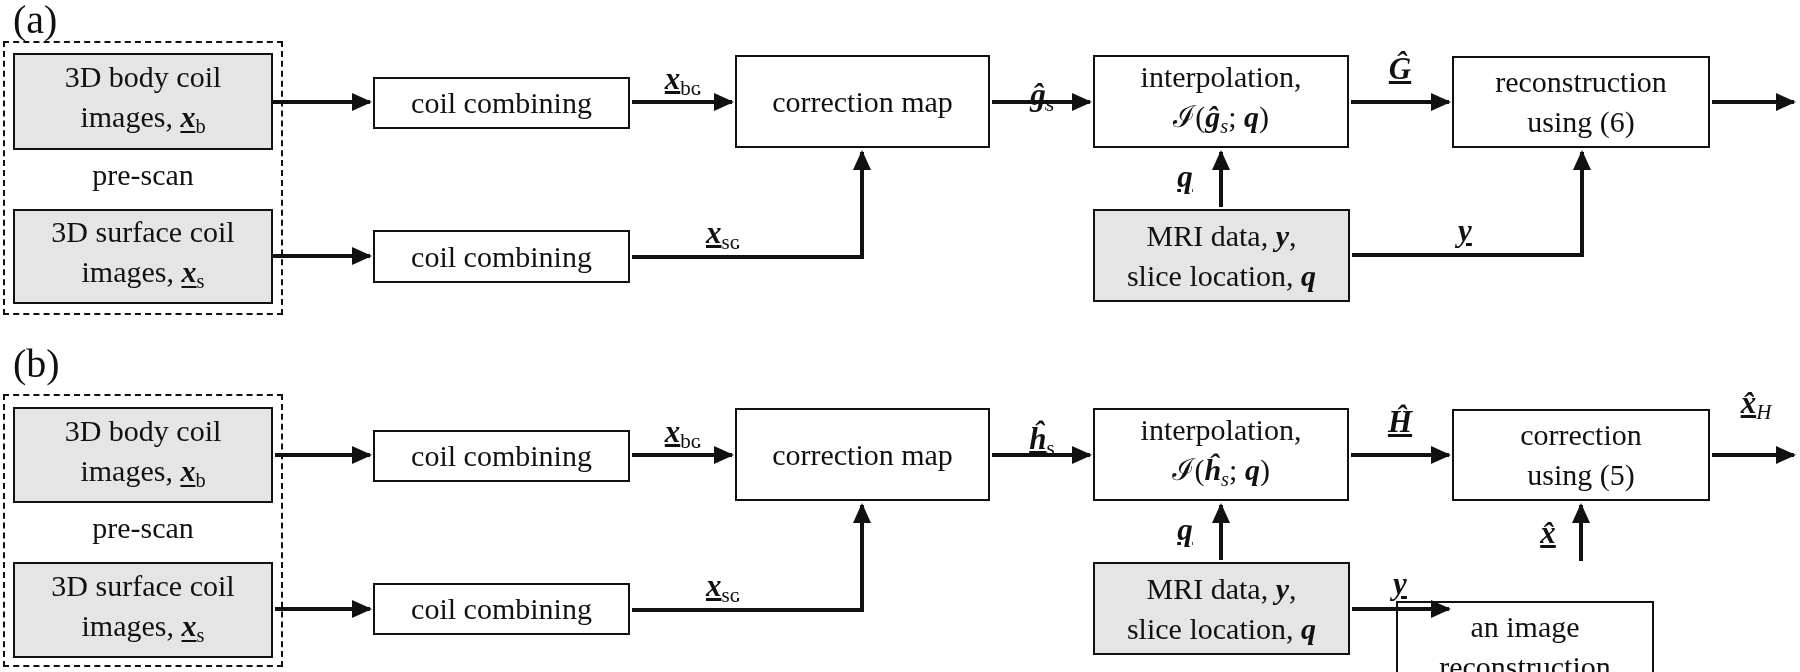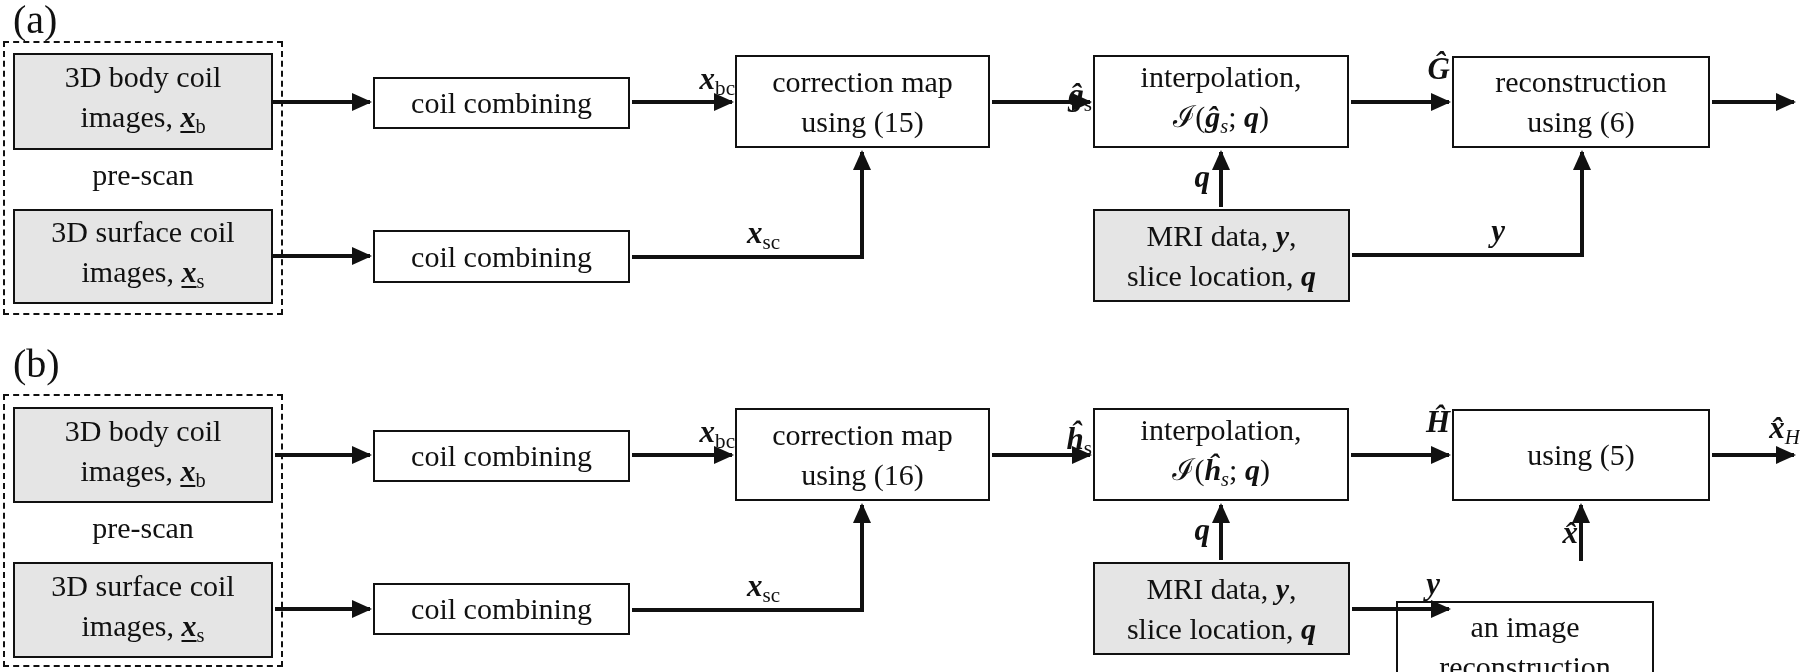--- a/index.html
+++ b/index.html
@@ -43,22 +43,23 @@
     position:absolute;
     font-size:30px;
     text-align:center;
   }
   .lbl{
     position:absolute;
     font-size:31px;
     line-height:33px;
     font-weight:bold;
     font-style:italic;
-    text-align:right;
+    text-align:center;
     white-space:nowrap;
+    text-decoration:underline;
   }
   .bi{font-weight:bold;font-style:italic;}
   .ul{text-decoration:underline;text-decoration-thickness:2.2px;text-underline-offset:4px;}
   .sub{font-size:0.68em;font-weight:normal;font-style:normal;vertical-align:-0.28em;letter-spacing:0;}
   .sub.it{font-style:italic;}
   .script{font-style:normal;font-weight:normal;}
   svg.arrows{position:absolute;left:0;top:0;}
 </style>
 </head>
 <body>
@@ -84,21 +85,20 @@
   <div class="box" style="left:373px;top:77px;width:257px;height:52px;">
     <div>coil combining</div>
   </div>
 
   <div class="box" style="left:373px;top:230px;width:257px;height:53px;">
     <div>coil combining</div>
   </div>
 
   <div class="box" style="left:735px;top:55px;width:255px;height:93px;">
     <div>correction map</div>
-    <div>using (15)</div>
   </div>
 
   <div class="box" style="left:1093px;top:55px;width:256px;height:93px;">
     <div>interpolation,</div>
     <div><span class="script">ℐ(</span><span class="bi">ĝ</span><span class="sub it">s</span><span>; </span><span class="bi">q</span><span>)</span></div>
   </div>
 
   <div class="box" style="left:1452px;top:56px;width:258px;height:92px;">
     <div>reconstruction</div>
     <div>using (6)</div>
@@ -136,50 +136,50 @@
   <div class="box" style="left:373px;top:430px;width:257px;height:52px;">
     <div>coil combining</div>
   </div>
 
   <div class="box" style="left:373px;top:583px;width:257px;height:52px;">
     <div>coil combining</div>
   </div>
 
   <div class="box" style="left:735px;top:408px;width:255px;height:93px;">
     <div>correction map</div>
-    <div>using (16)</div>
   </div>
 
   <div class="box" style="left:1093px;top:408px;width:256px;height:93px;">
     <div>interpolation,</div>
     <div><span class="script">ℐ(</span><span class="bi">ĥ</span><span class="sub it">s</span><span>; </span><span class="bi">q</span><span>)</span></div>
   </div>
 
   <div class="box" style="left:1452px;top:409px;width:258px;height:92px;">
+    <div>correction</div>
     <div>using (5)</div>
   </div>
 
   <div class="box gray" style="left:1093px;top:562px;width:257px;height:93px;">
     <div><span>MRI data, </span><span class="bi">y</span><span>,</span></div>
     <div><span>slice location, </span><span class="bi">q</span></div>
   </div>
 
   <div class="box" style="left:1396px;top:563px;width:258px;height:92px;margin-top:38px;">
     <div>an image</div>
     <div>reconstruction</div>
   </div>
 
   <div class="lbl" style="left:630px;top:415px;width:105px;"><span>x</span><span class="sub">bc</span></div>
   <div class="lbl" style="left:665px;top:569px;width:115px;"><span>x</span><span class="sub">sc</span></div>
   <div class="lbl" style="left:992px;top:401px;width:100px;margin-top:21px;"><span>ĥ</span><span class="sub">s</span></div>
   <div class="lbl" style="left:1350px;top:405px;width:100px;"><span>Ĥ</span></div>
   <div class="lbl" style="left:1160px;top:513px;width:50px;"><span>q</span></div>
   <div class="lbl" style="left:1360px;top:567px;width:80px;"><span>y</span></div>
   <div class="lbl" style="left:1518px;top:516px;width:60px;"><span>x̂</span></div>
-  <div class="lbl" style="left:1712px;top:411px;width:88px;"><span>x̂</span><span class="sub it">H</span></div>
+  <div class="lbl" style="left:1712px;top:386px;width:88px;"><span>x̂</span><span class="sub it">H</span></div>
 
   <svg class="arrows" width="1800" height="672" viewBox="0 0 1800 672">
     <defs>
       <marker id="ah" markerUnits="userSpaceOnUse" markerWidth="20" markerHeight="18" viewBox="0 0 20 18" refX="18" refY="9" orient="auto">
         <path d="M0,0 L20,9 L0,18 Z" fill="#111111"></path>
       </marker>
     </defs>
     <g stroke="#111111" stroke-width="4" fill="none">
 
       <path d="M273,102 H370" marker-end="url(#ah)"></path>

